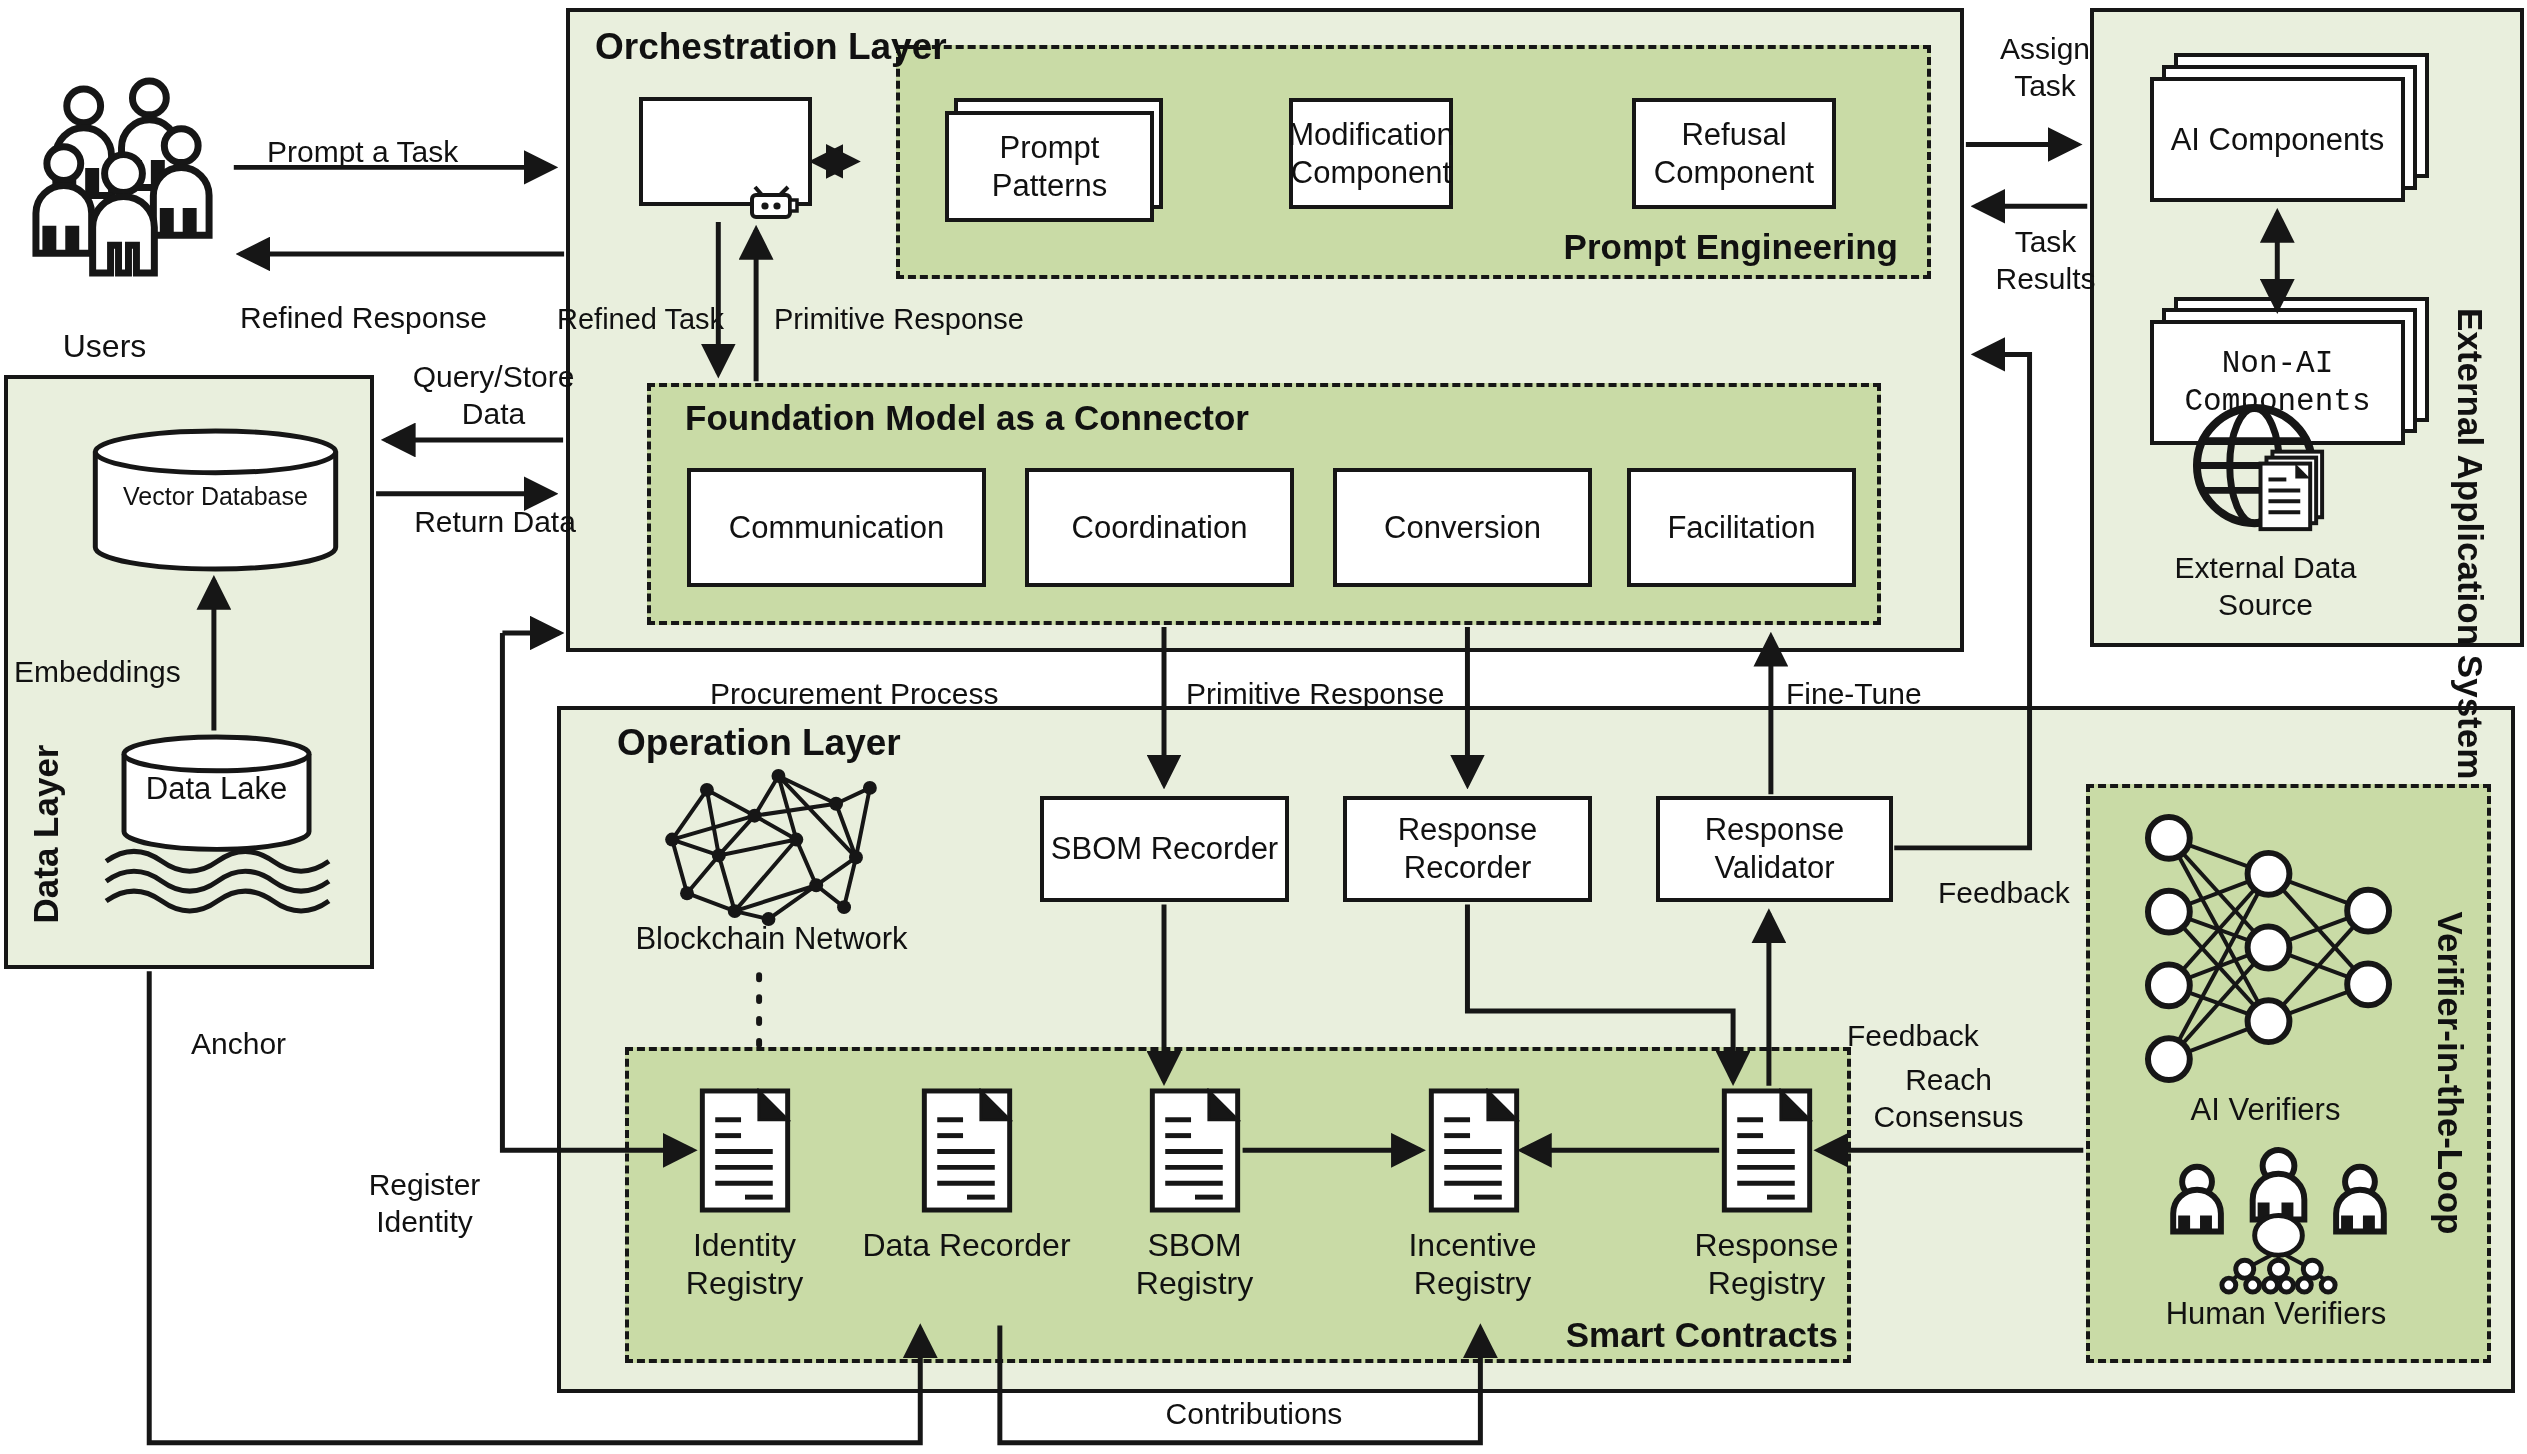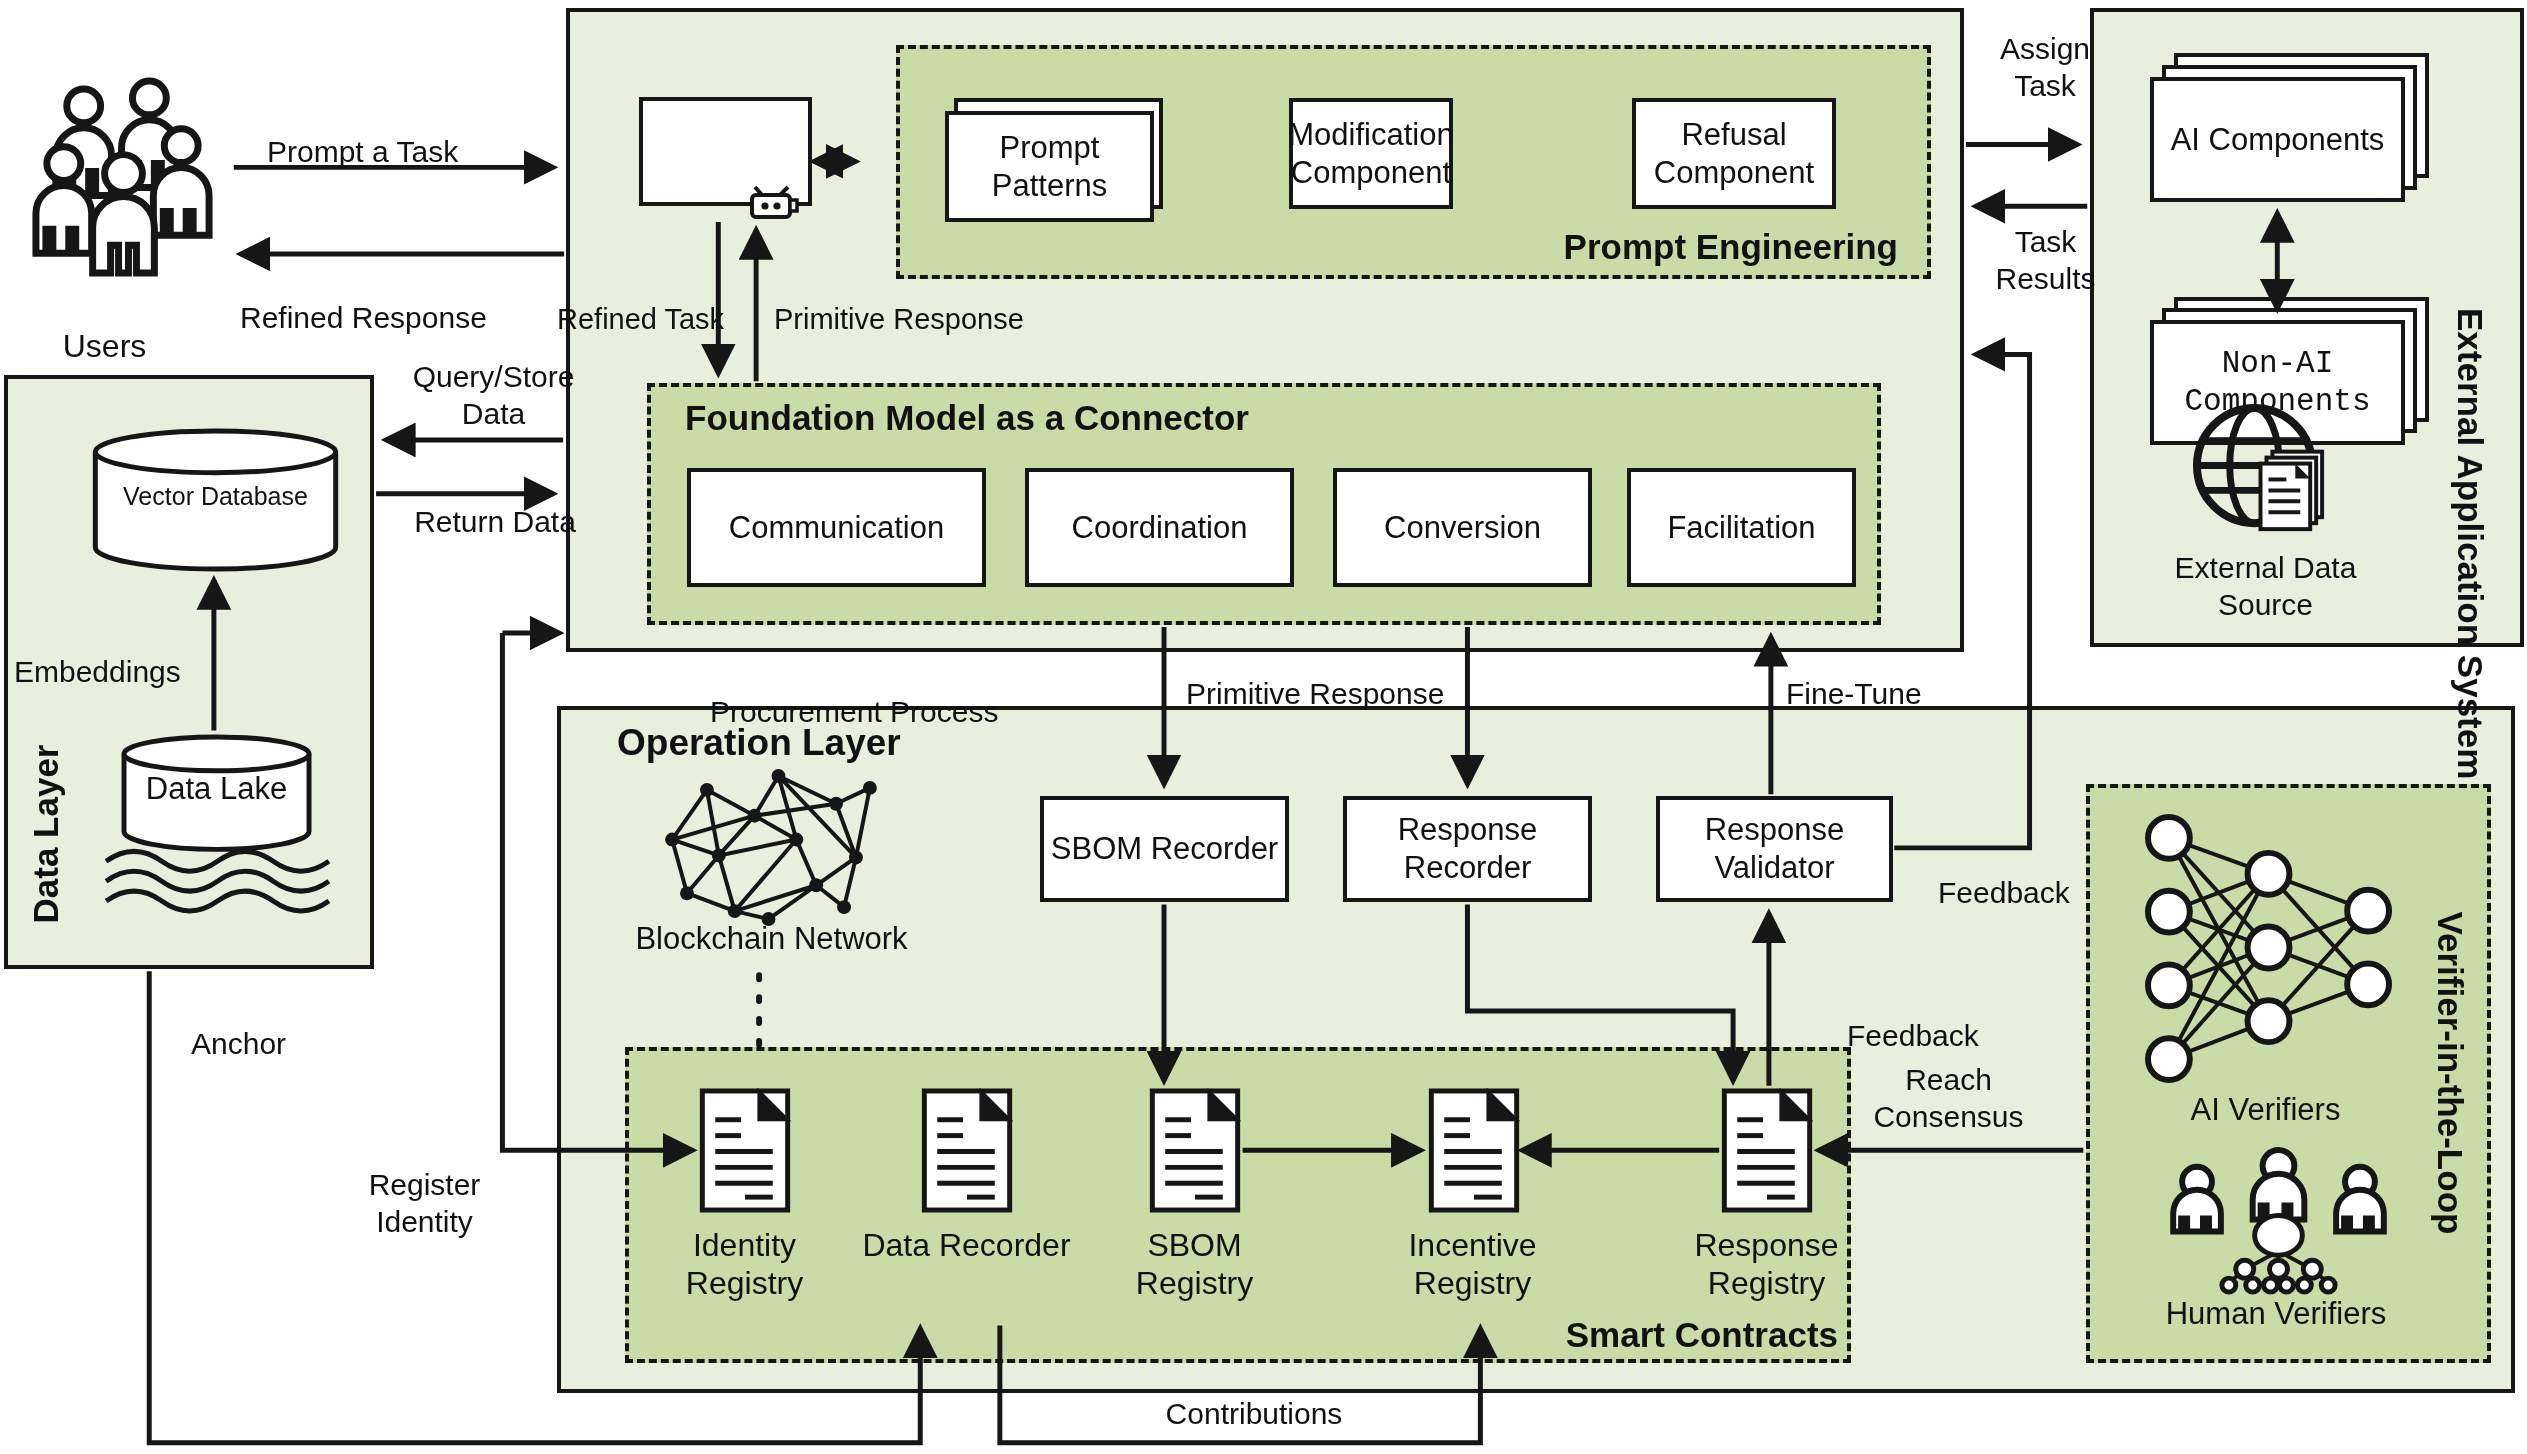--- a/index.html
+++ b/index.html
@@ -28,20 +28,21 @@
   <div class="panel" style="left:566px;top:8px;width:1398px;height:644px;"></div>
   <div class="panel" style="left:2090px;top:8px;width:434px;height:639px;"></div>
   <div class="panel" style="left:4px;top:375px;width:370px;height:594px;"></div>
   <div class="panel" style="left:557px;top:706px;width:1958px;height:687px;"></div>
 
   <div class="dashed" style="left:896px;top:45px;width:1035px;height:234px;"></div>
   <div class="dashed" style="left:647px;top:383px;width:1234px;height:242px;"></div>
   <div class="dashed" style="left:625px;top:1047px;width:1226px;height:316px;"></div>
   <div class="dashed" style="left:2086px;top:784px;width:405px;height:579px;"></div>
 
+  <div class="blbl" style="left:595px;top:26px;font-size:37px;">Orchestration Layer</div>
   <div class="blbl" style="right:629px;top:227px;">Prompt Engineering</div>
   <div class="blbl" style="left:685px;top:398px;">Foundation Model as a Connector</div>
   <div class="blbl" style="left:617px;top:722px;font-size:37px;">Operation Layer</div>
   <div class="blbl" style="right:689px;top:1315px;">Smart Contracts</div>
   <div class="vtext" style="left:2261px;top:308px;transform:translate(0,-50%) rotate(90deg);transform-origin:left center;left:2470px;">External Application System</div>
   <div class="vtext" style="left:46px;top:834px;transform:translate(-50%,-50%) rotate(-90deg);">Data Layer</div>
   <div class="vtext" style="left:2450px;top:1073px;transform:translate(-50%,-50%) rotate(90deg);">Verifier-in-the-Loop</div>
 
   <div class="icon" style="left:22px;top:68px;">
     <svg width="204" height="229" viewBox="0 0 205 230">
@@ -161,21 +162,21 @@
       <ellipse cx="115" cy="22" rx="93" ry="17" fill="#ffffff" stroke="#161616" stroke-width="5"></ellipse>
       <path d="M4,130 q 28,-20 56,0 t 56,0 t 56,0 t 56,0" fill="none" stroke="#161616" stroke-width="5"></path>
       <path d="M4,150 q 28,-20 56,0 t 56,0 t 56,0 t 56,0" fill="none" stroke="#161616" stroke-width="5"></path>
       <path d="M4,170 q 28,-20 56,0 t 56,0 t 56,0 t 56,0" fill="none" stroke="#161616" stroke-width="5"></path>
     </svg>
     <div class="lblw" style="left:35px;top:38px;width:159px;font-size:31px;">Data Lake</div>
   </div>
   <div class="lblw" style="left:388px;top:358px;width:211px;">Query/Store Data</div>
   <div class="lblw" style="left:408px;top:503px;width:174px;">Return Data</div>
 
-  <div class="lbl" style="left:710px;top:677px;">Procurement Process</div>
+  <div class="lbl" style="left:710px;top:659px;">Procurement Process</div>
   <div class="lbl" style="left:1186px;top:659px;">Primitive Response</div>
   <div class="lbl" style="left:1786px;top:659px;">Fine-Tune</div>
 
   <div class="icon" style="left:659px;top:768px;">
     <svg width="224" height="159" viewBox="0 0 225 160">
       <g stroke="#161616" stroke-width="4" fill="none">
         <path d="M13,72 L48,22 L96,48 M13,72 L60,88 M13,72 L28,126 M13,72 L96,48 M48,22 L60,88 M96,48 L60,88 M96,48 L120,8 M96,48 L138,72 M60,88 L28,126 M60,88 L76,144 M28,126 L76,144 M60,88 L138,72 M76,144 L110,152 M76,144 L138,72 M110,152 L158,118 M138,72 L158,118 M138,72 L120,8 M120,8 L178,36 M120,8 L198,90 M178,36 L212,20 M178,36 L198,90 M212,20 L198,90 M158,118 L198,90 M158,118 L186,140 M198,90 L186,140 M96,48 L178,36 M76,144 L158,118"></path>
       </g>
       <g fill="#161616">
         <circle cx="13" cy="72" r="7"></circle>

